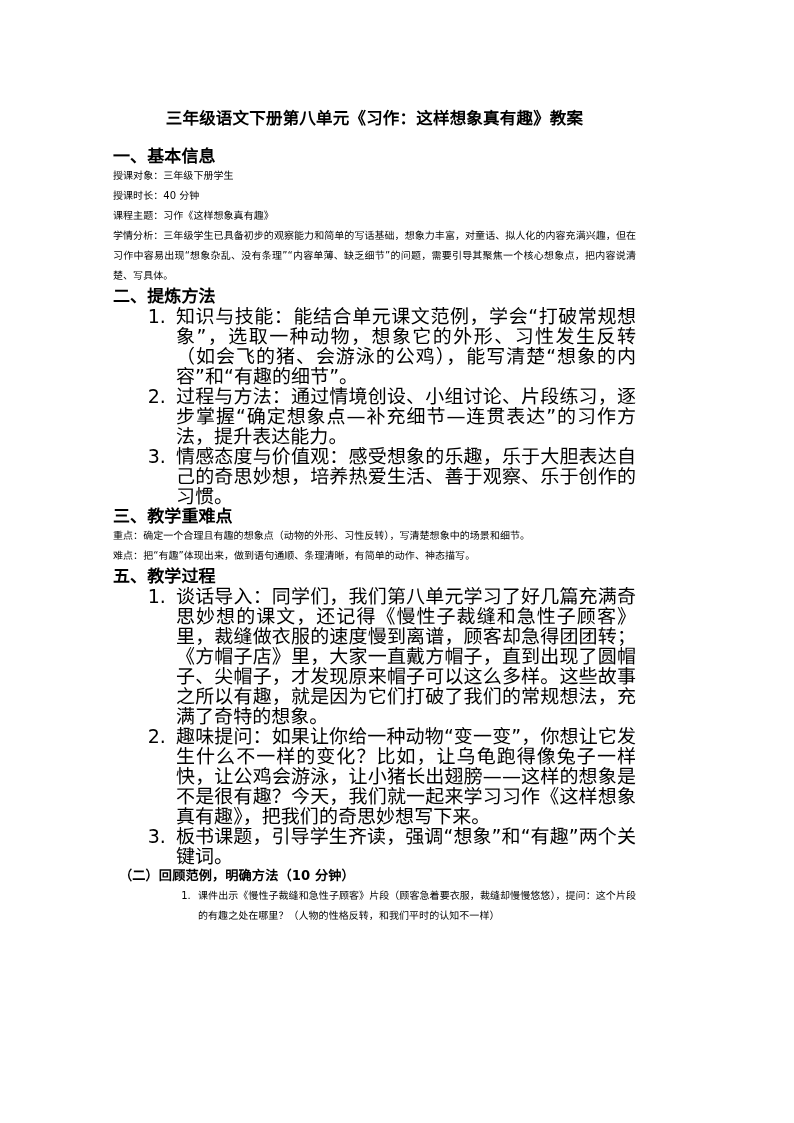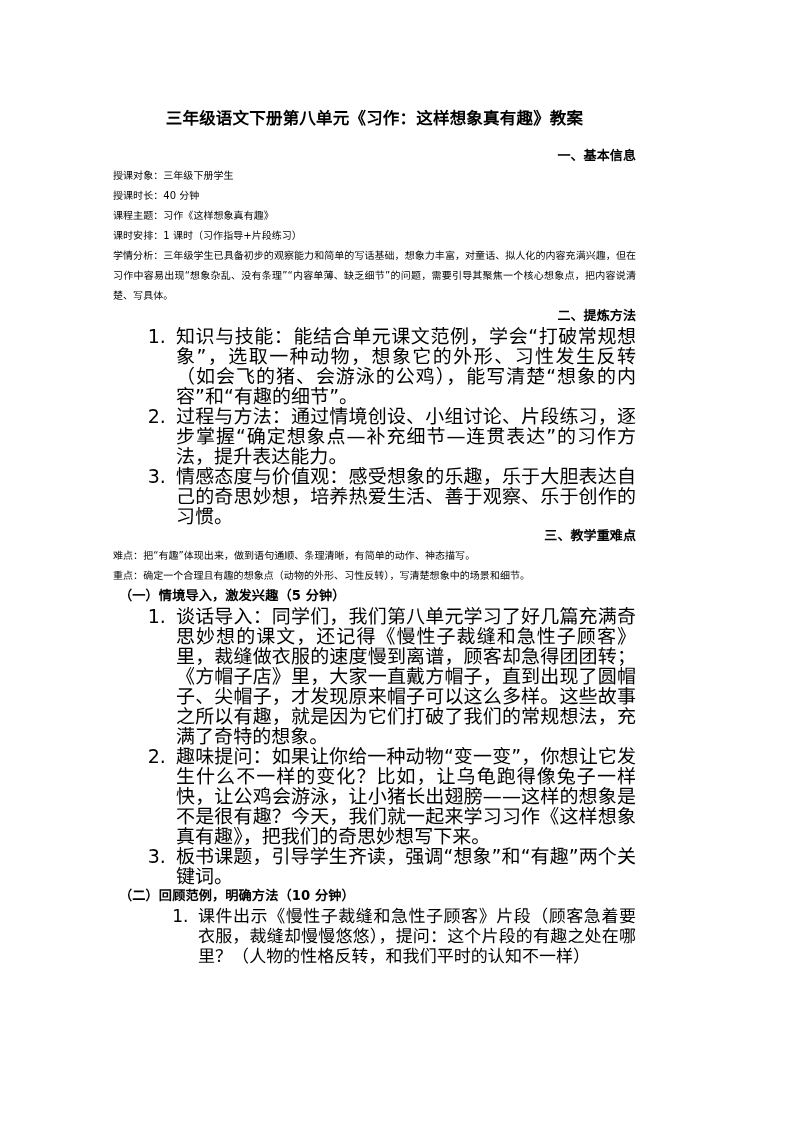--- a/index.html
+++ b/index.html
@@ -27,26 +27,25 @@
   .doc-title {
     font-size: 16.5px;
     font-weight: bold;
     text-align: center;
     line-height: 1.5;
     margin: 0 0 14px 0;
     letter-spacing: 0.2px;
   }
 
   .h2 {
-    font-size: 13px;
+    font-size: 17px;
     font-weight: bold;
     line-height: 20px;
     margin: 0;
     letter-spacing: 0.1px;
-    text-align: right;
   }
 
   .h3 {
     font-size: 13.2px;
     font-weight: bold;
     line-height: 20px;
     margin: 0;
     padding-left: 6px;
     letter-spacing: 0.1px;
   }
@@ -76,21 +75,21 @@
     letter-spacing: 0.05px;
   }
 
   ol.lvl2 {
     margin: 0;
     padding: 0 0 0 81px;
     list-style-position: outside;
     list-style-type: decimal;
   }
   ol.lvl2 > li {
-    font-size: 17px;
+    font-size: 10px;
     line-height: 20px;
     margin: 0;
     padding-left: 4px;
     text-align: justify;
     text-justify: inter-ideograph;
     letter-spacing: 0.05px;
   }
 
   li.empty-item { min-height: 20px; }
 </style>
@@ -98,37 +97,36 @@
 <body>
 
 <div class="page">
 
   <h1 class="doc-title">三年级语文下册第八单元《习作：这样想象真有趣》教案</h1>
 
   <h2 class="h2">一、基本信息</h2>
   <p class="body-line">授课对象：三年级下册学生</p>
   <p class="body-line">授课时长：40 分钟</p>
   <p class="body-line">课程主题：习作《这样想象真有趣》</p>
-  <p class="body-line">课时安排：1 课时（习作指导+片段练习）</p>
   <p class="body-line">学情分析：三年级学生已具备初步的观察能力和简单的写话基础，想象力丰富，对童话、拟人化的内容充满兴趣，但在习作中容易出现“想象杂乱、没有条理”“内容单薄、缺乏细节”的问题，需要引导其聚焦一个核心想象点，把内容说清楚、写具体。</p>
 
   <h2 class="h2">二、提炼方法</h2>
   <ol class="lvl1">
     <li>知识与技能：能结合单元课文范例，学会“打破常规想象”，选取一种动物，想象它的外形、习性发生反转（如会飞的猪、会游泳的公鸡），能写清楚“想象的内容”和“有趣的细节”。</li>
     <li>过程与方法：通过情境创设、小组讨论、片段练习，逐步掌握“确定想象点—补充细节—连贯表达”的习作方法，提升表达能力。</li>
     <li>情感态度与价值观：感受想象的乐趣，乐于大胆表达自己的奇思妙想，培养热爱生活、善于观察、乐于创作的习惯。</li>
   </ol>
 
   <h2 class="h2">三、教学重难点</h2>
+  <p class="body-line">重点：确定一个合理且有趣的想象点（动物的外形、习性反转），写清楚想象中的场景和细节。</p>
   <p class="body-line">难点：把“有趣”体现出来，做到语句通顺、条理清晰，有简单的动作、神态描写。</p>
-  <p class="body-line">重点：确定一个合理且有趣的想象点（动物的外形、习性反转），写清楚想象中的场景和细节。</p>
 
 
+  <h2 class="h2">五、教学过程</h2>
 
-  <h3 class="h3">（一）情境导入，激发兴趣（5 分钟）</h3>
   <ol class="lvl1">
     <li>谈话导入：同学们，我们第八单元学习了好几篇充满奇思妙想的课文，还记得《慢性子裁缝和急性子顾客》里，裁缝做衣服的速度慢到离谱，顾客却急得团团转；《方帽子店》里，大家一直戴方帽子，直到出现了圆帽子、尖帽子，才发现原来帽子可以这么多样。这些故事之所以有趣，就是因为它们打破了我们的常规想法，充满了奇特的想象。</li>
     <li>趣味提问：如果让你给一种动物“变一变”，你想让它发生什么不一样的变化？比如，让乌龟跑得像兔子一样快，让公鸡会游泳，让小猪长出翅膀——这样的想象是不是很有趣？今天，我们就一起来学习习作《这样想象真有趣》，把我们的奇思妙想写下来。</li>
     <li>板书课题，引导学生齐读，强调“想象”和“有趣”两个关键词。</li>
   </ol>
 
   <h3 class="h3">（二）回顾范例，明确方法（10 分钟）</h3>
   <ol class="lvl2">
     <li>课件出示《慢性子裁缝和急性子顾客》片段（顾客急着要衣服，裁缝却慢慢悠悠），提问：这个片段的有趣之处在哪里？（人物的性格反转，和我们平时的认知不一样）</li>
   </ol>

